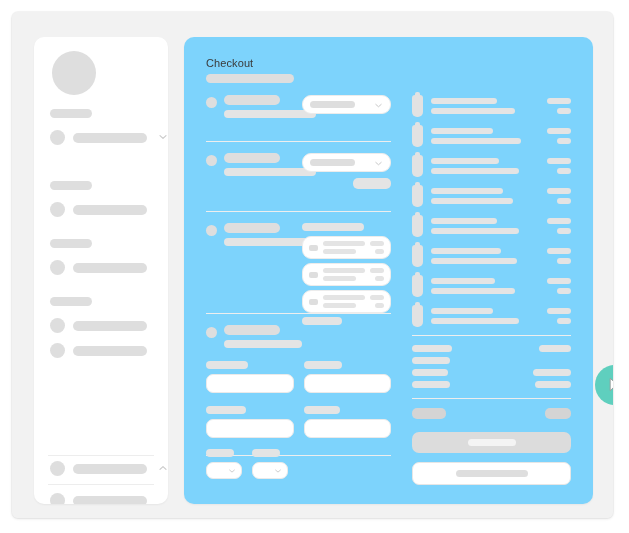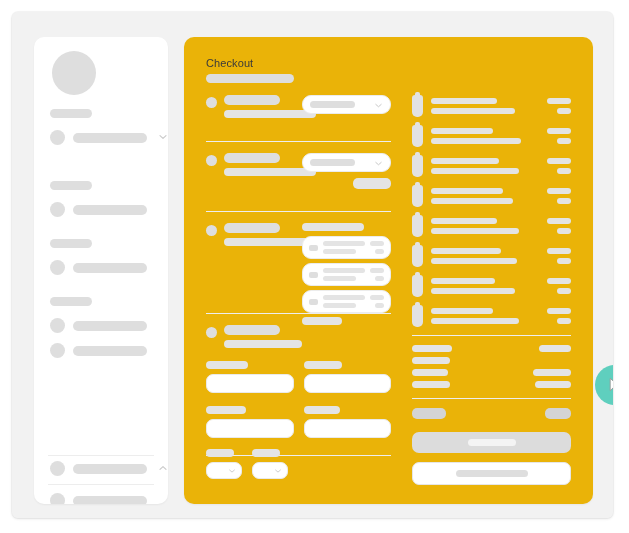--- a/index.html
+++ b/index.html
@@ -41,21 +41,21 @@
   .chev{position:absolute;right:-14px;top:2px;width:10px;height:10px;}
   .chev svg{display:block;}
   #sidebar-divider-top{position:absolute;left:14px;right:14px;top:418px;height:1px;background:#ededed;}
   #sidebar-divider-mid{position:absolute;left:14px;right:14px;top:447px;height:1px;background:#ededed;}
   #sidebar-footer{position:absolute;left:16px;top:424px;width:104px;}
   #sidebar-footer2{position:absolute;left:16px;top:456px;width:104px;}
 
   
   #main{
     position:absolute;left:172px;top:25px;width:409px;height:467px;
-    background:#eab308;border-radius:10px;
+    background:#7dd3fc;border-radius:10px;
     box-shadow:0 1px 2px rgba(0,0,0,.05);
     overflow:hidden;
     text-align:right;
   }
   #page-title{
     position:absolute;left:22px;top:20px;
     font-size:11px;color:#3a3a3a;letter-spacing:.1px;
   }
   #title-sub{position:absolute;left:22px;top:37px;width:88px;height:9px;}
 

